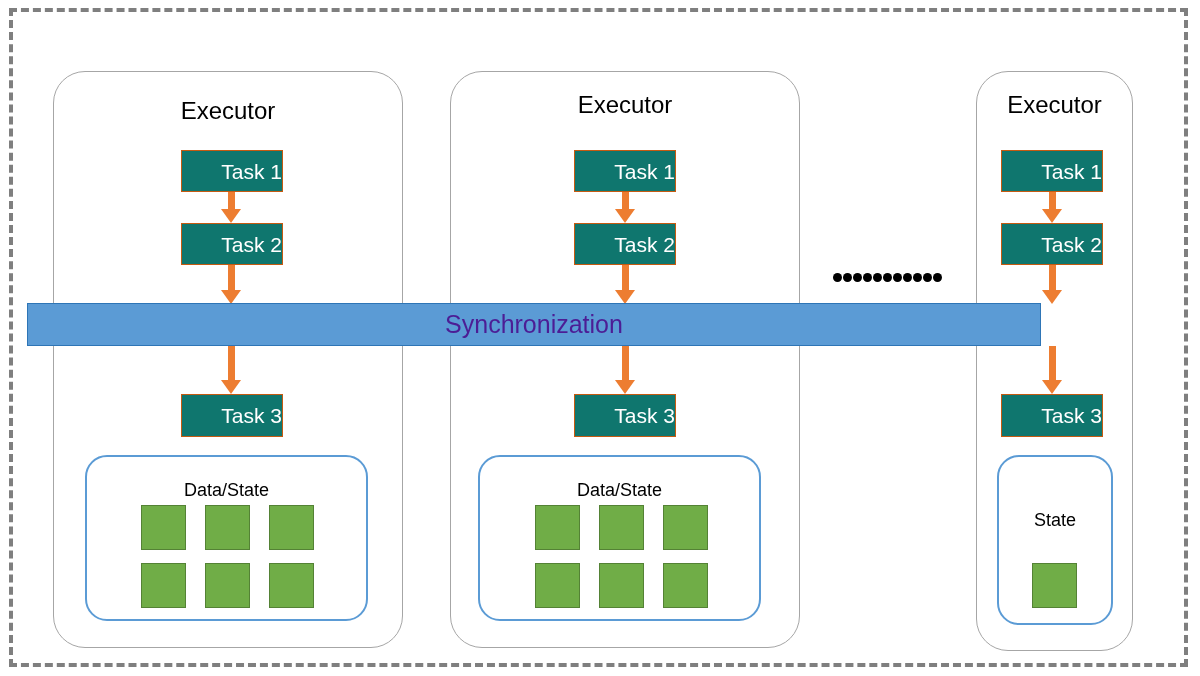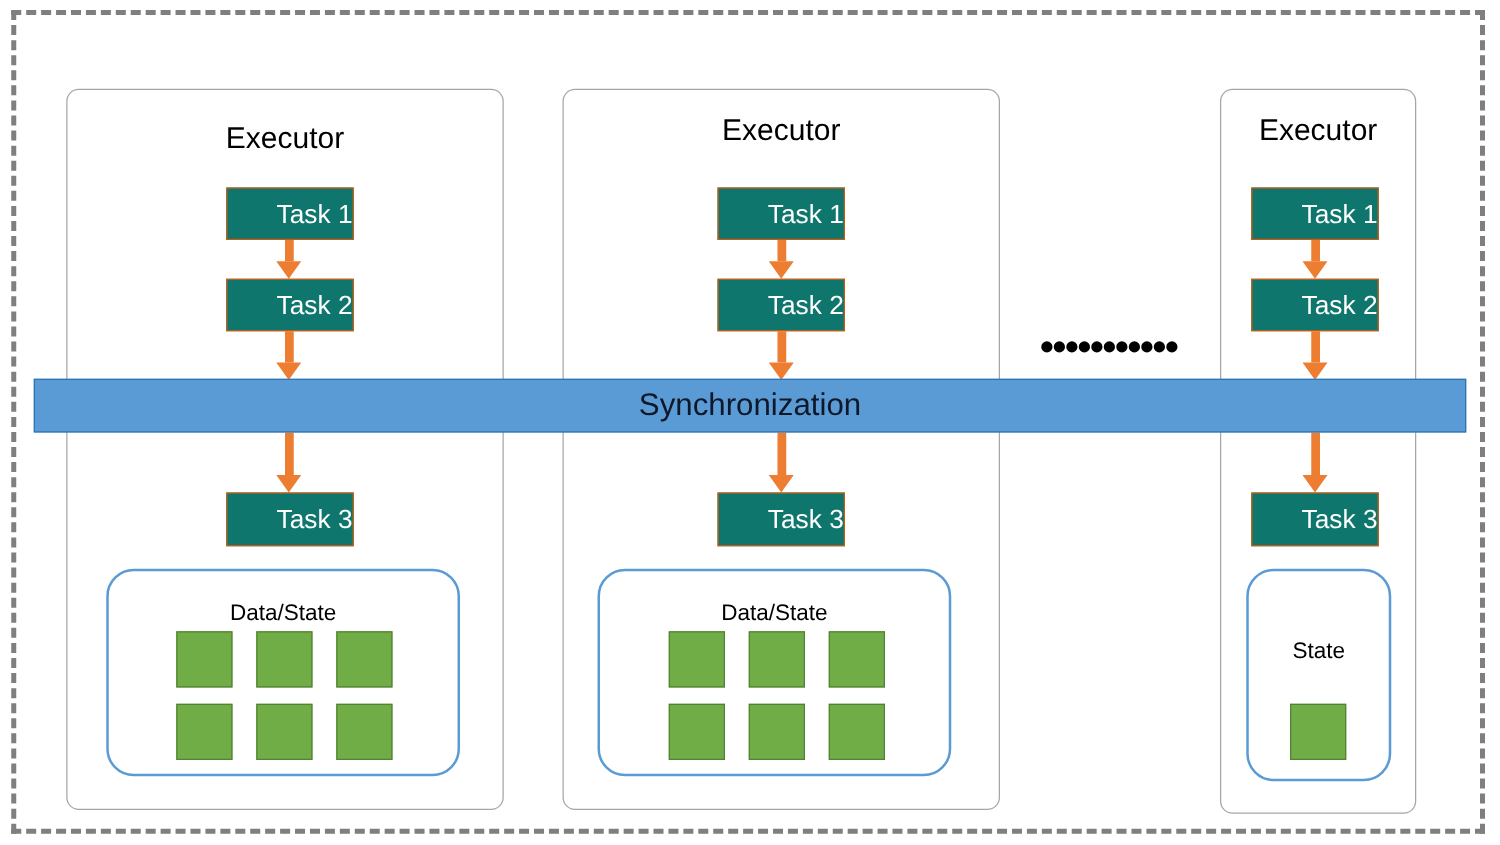--- a/index.html
+++ b/index.html
@@ -36,21 +36,21 @@
     text-align: center;
     font-size: 27px;
     color: #000000;
     letter-spacing: 0.2px;
     white-space: nowrap;
   }
   
   .executor {
     position: absolute;
     border: 1.6px solid #a6a6a6;
-    border-radius: 10px;
+    border-radius: 32px;
     box-sizing: border-box;
     background: transparent;
   }
   .executor-label {
     position: absolute;
     top: 0;
     left: 0;
     width: 100%;
     text-align: center;
     font-size: 24px;
@@ -81,26 +81,26 @@
     height: 0;
     border-left: 10px solid transparent;
     border-right: 10px solid transparent;
     border-top: 14px solid #ED7D31;
   }
   
   #sync-bar {
     position: absolute;
     left: 27px;
     top: 303px;
-    width: 1146px;
+    width: 1014px;
     height: 43px;
     background: #5B9BD5;
     border: 1.4px solid #2E75B6;
     box-sizing: border-box;
-    color: #0f172a;
+    color: #4c1d95;
     font-size: 25px;
     line-height: 41px;
     text-align: center;
     white-space: nowrap;
   }
   
   .datastate {
     position: absolute;
     border: 2px solid #5B9BD5;
     border-radius: 22px;

